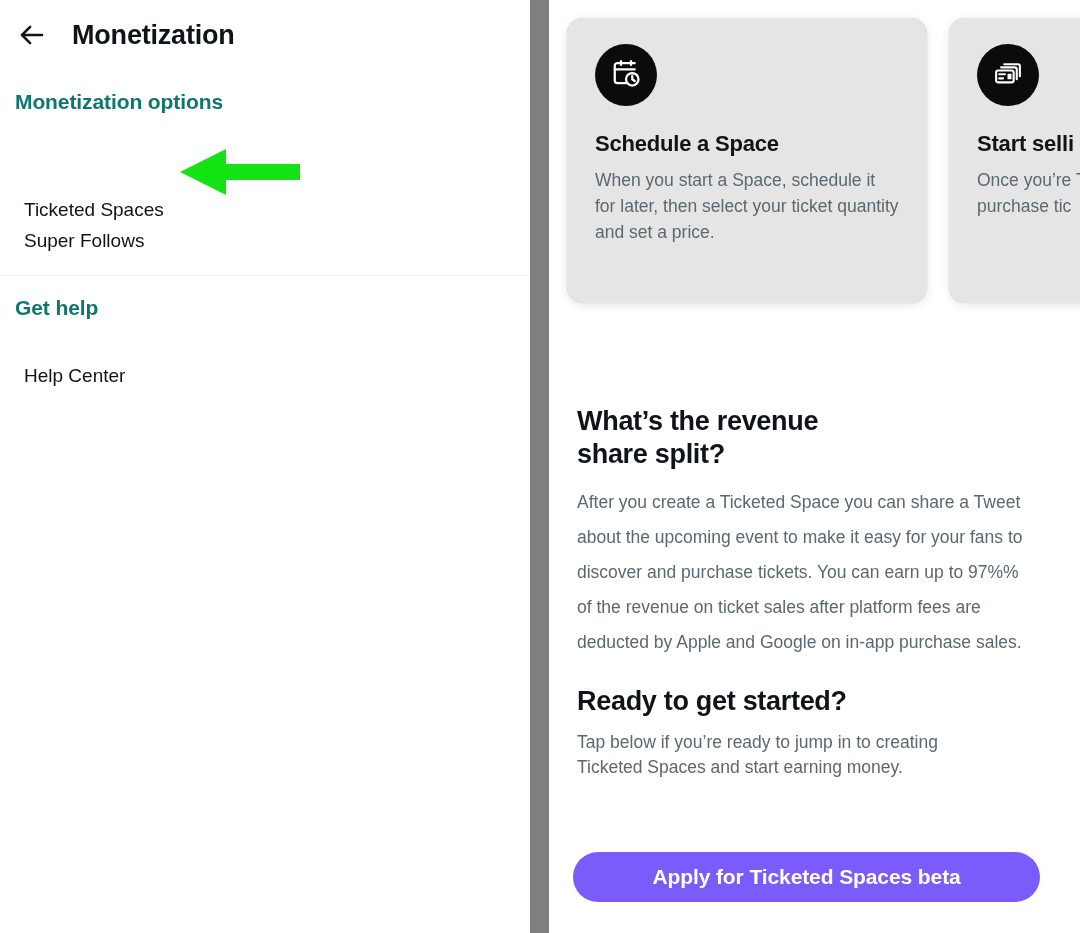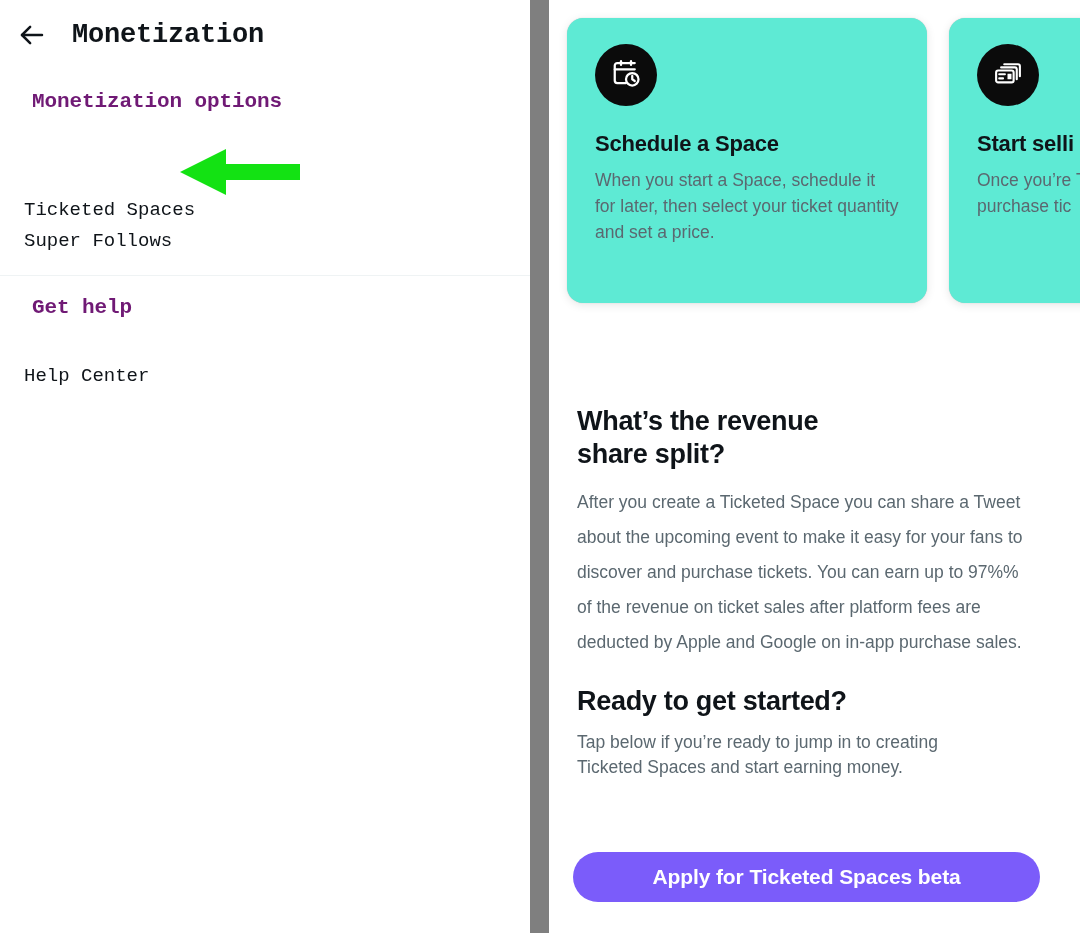--- a/index.html
+++ b/index.html
@@ -25,21 +25,20 @@
   }
 
   
   .left-panel {
     position: relative;
     width: 530px;
     height: 888px;
     background: #ffffff;
     flex: 0 0 530px;
     box-sizing: border-box;
-    font-family: Liberation Mono, monospace;
   }
 
   .header-row {
     position: absolute;
     top: 10px;
     left: 0;
     width: 100%;
     height: 50px;
     display: flex;
     align-items: center;
@@ -59,24 +58,24 @@
     margin-left: 16px;
     font-size: 27px;
     font-weight: 700;
     color: #0f1419;
     letter-spacing: -0.2px;
     line-height: 1;
   }
 
   .section-heading {
     position: absolute;
-    left: 32px;
+    left: 15px;
     font-size: 21px;
     font-weight: 700;
-    color: #701a75;
+    color: #0f766e;
     letter-spacing: -0.1px;
     text-align: right;
   }
   .section-heading.monetization { top: 90px; }
   .section-heading.gethelp { top: 296px; }
 
   .nav-item {
     position: absolute;
     left: 24px;
     font-size: 19px;
@@ -127,21 +126,21 @@
   .cards-row {
     position: absolute;
     top: 18px;
     left: 18px;
     display: flex;
     gap: 22px;
   }
   .info-card {
     width: 360px;
     height: 285px;
-    background: #5eead4;
+    background: #e5e5e5;
     border-radius: 16px;
     box-sizing: border-box;
     padding: 26px 28px;
     box-shadow: 0 0 1px rgba(0,0,0,0.22), 0 2px 10px rgba(0,0,0,0.10);
     flex: 0 0 360px;
   }
   .card-icon {
     width: 62px;
     height: 62px;
     border-radius: 50%;

